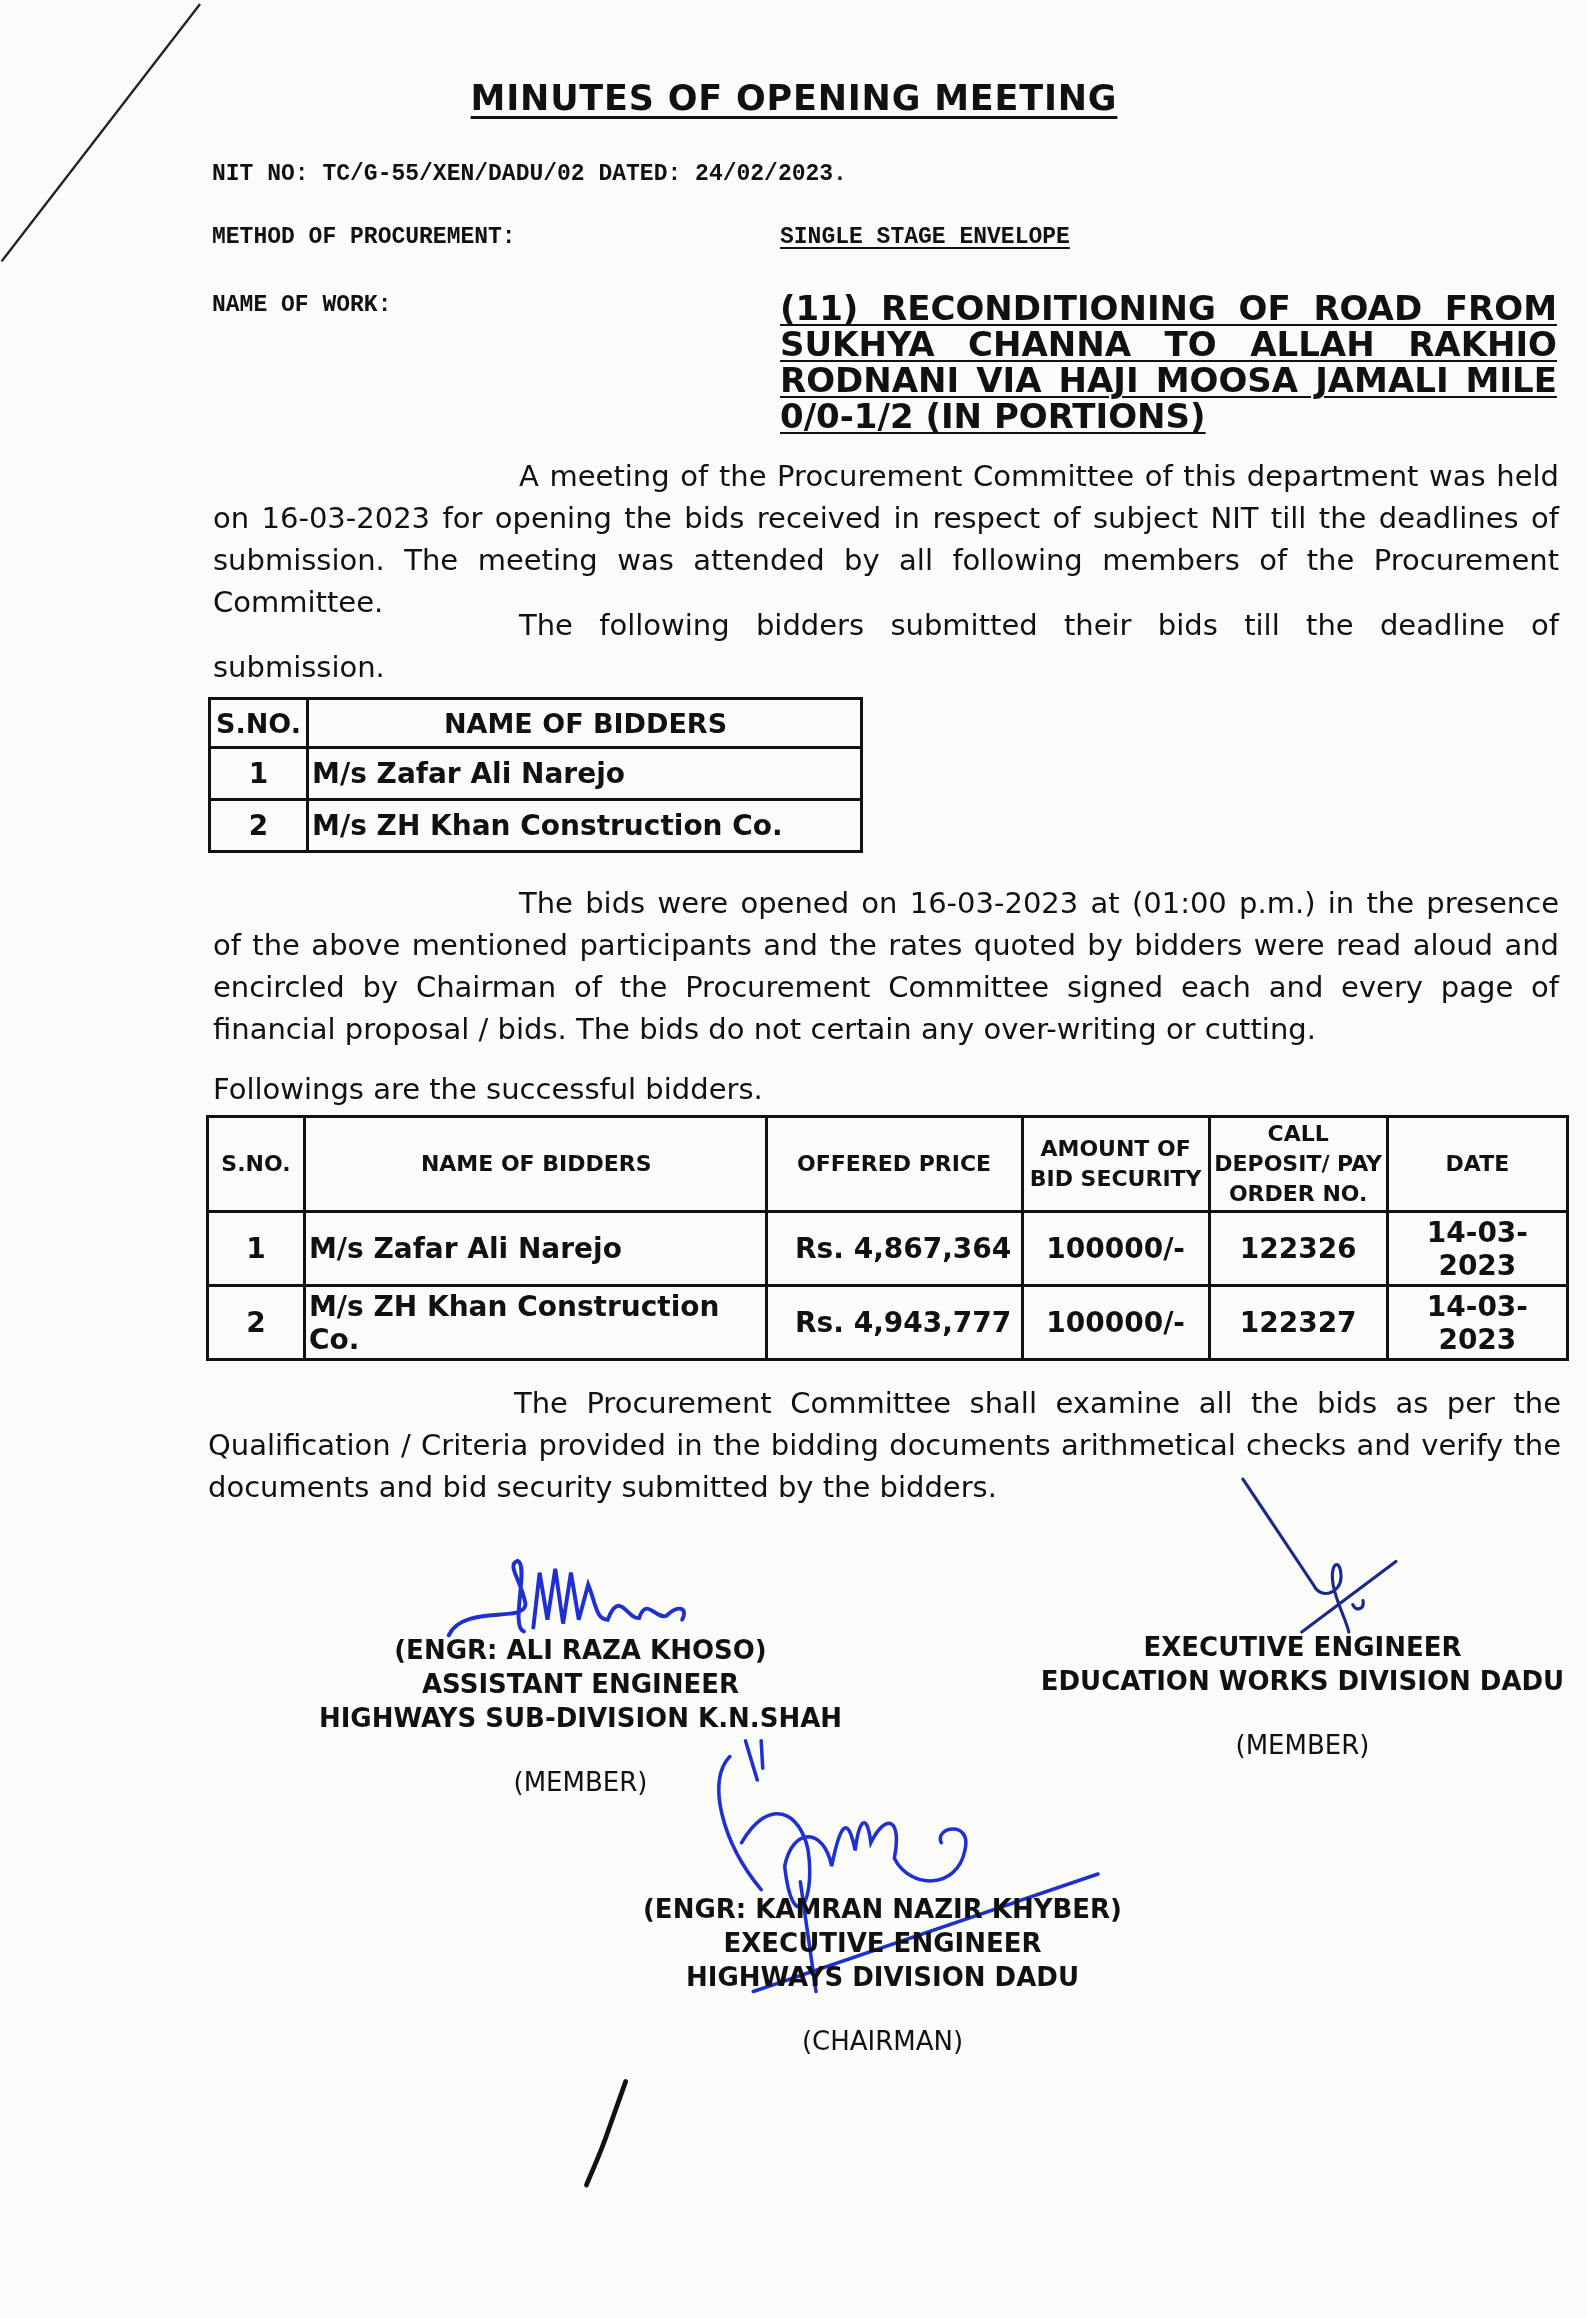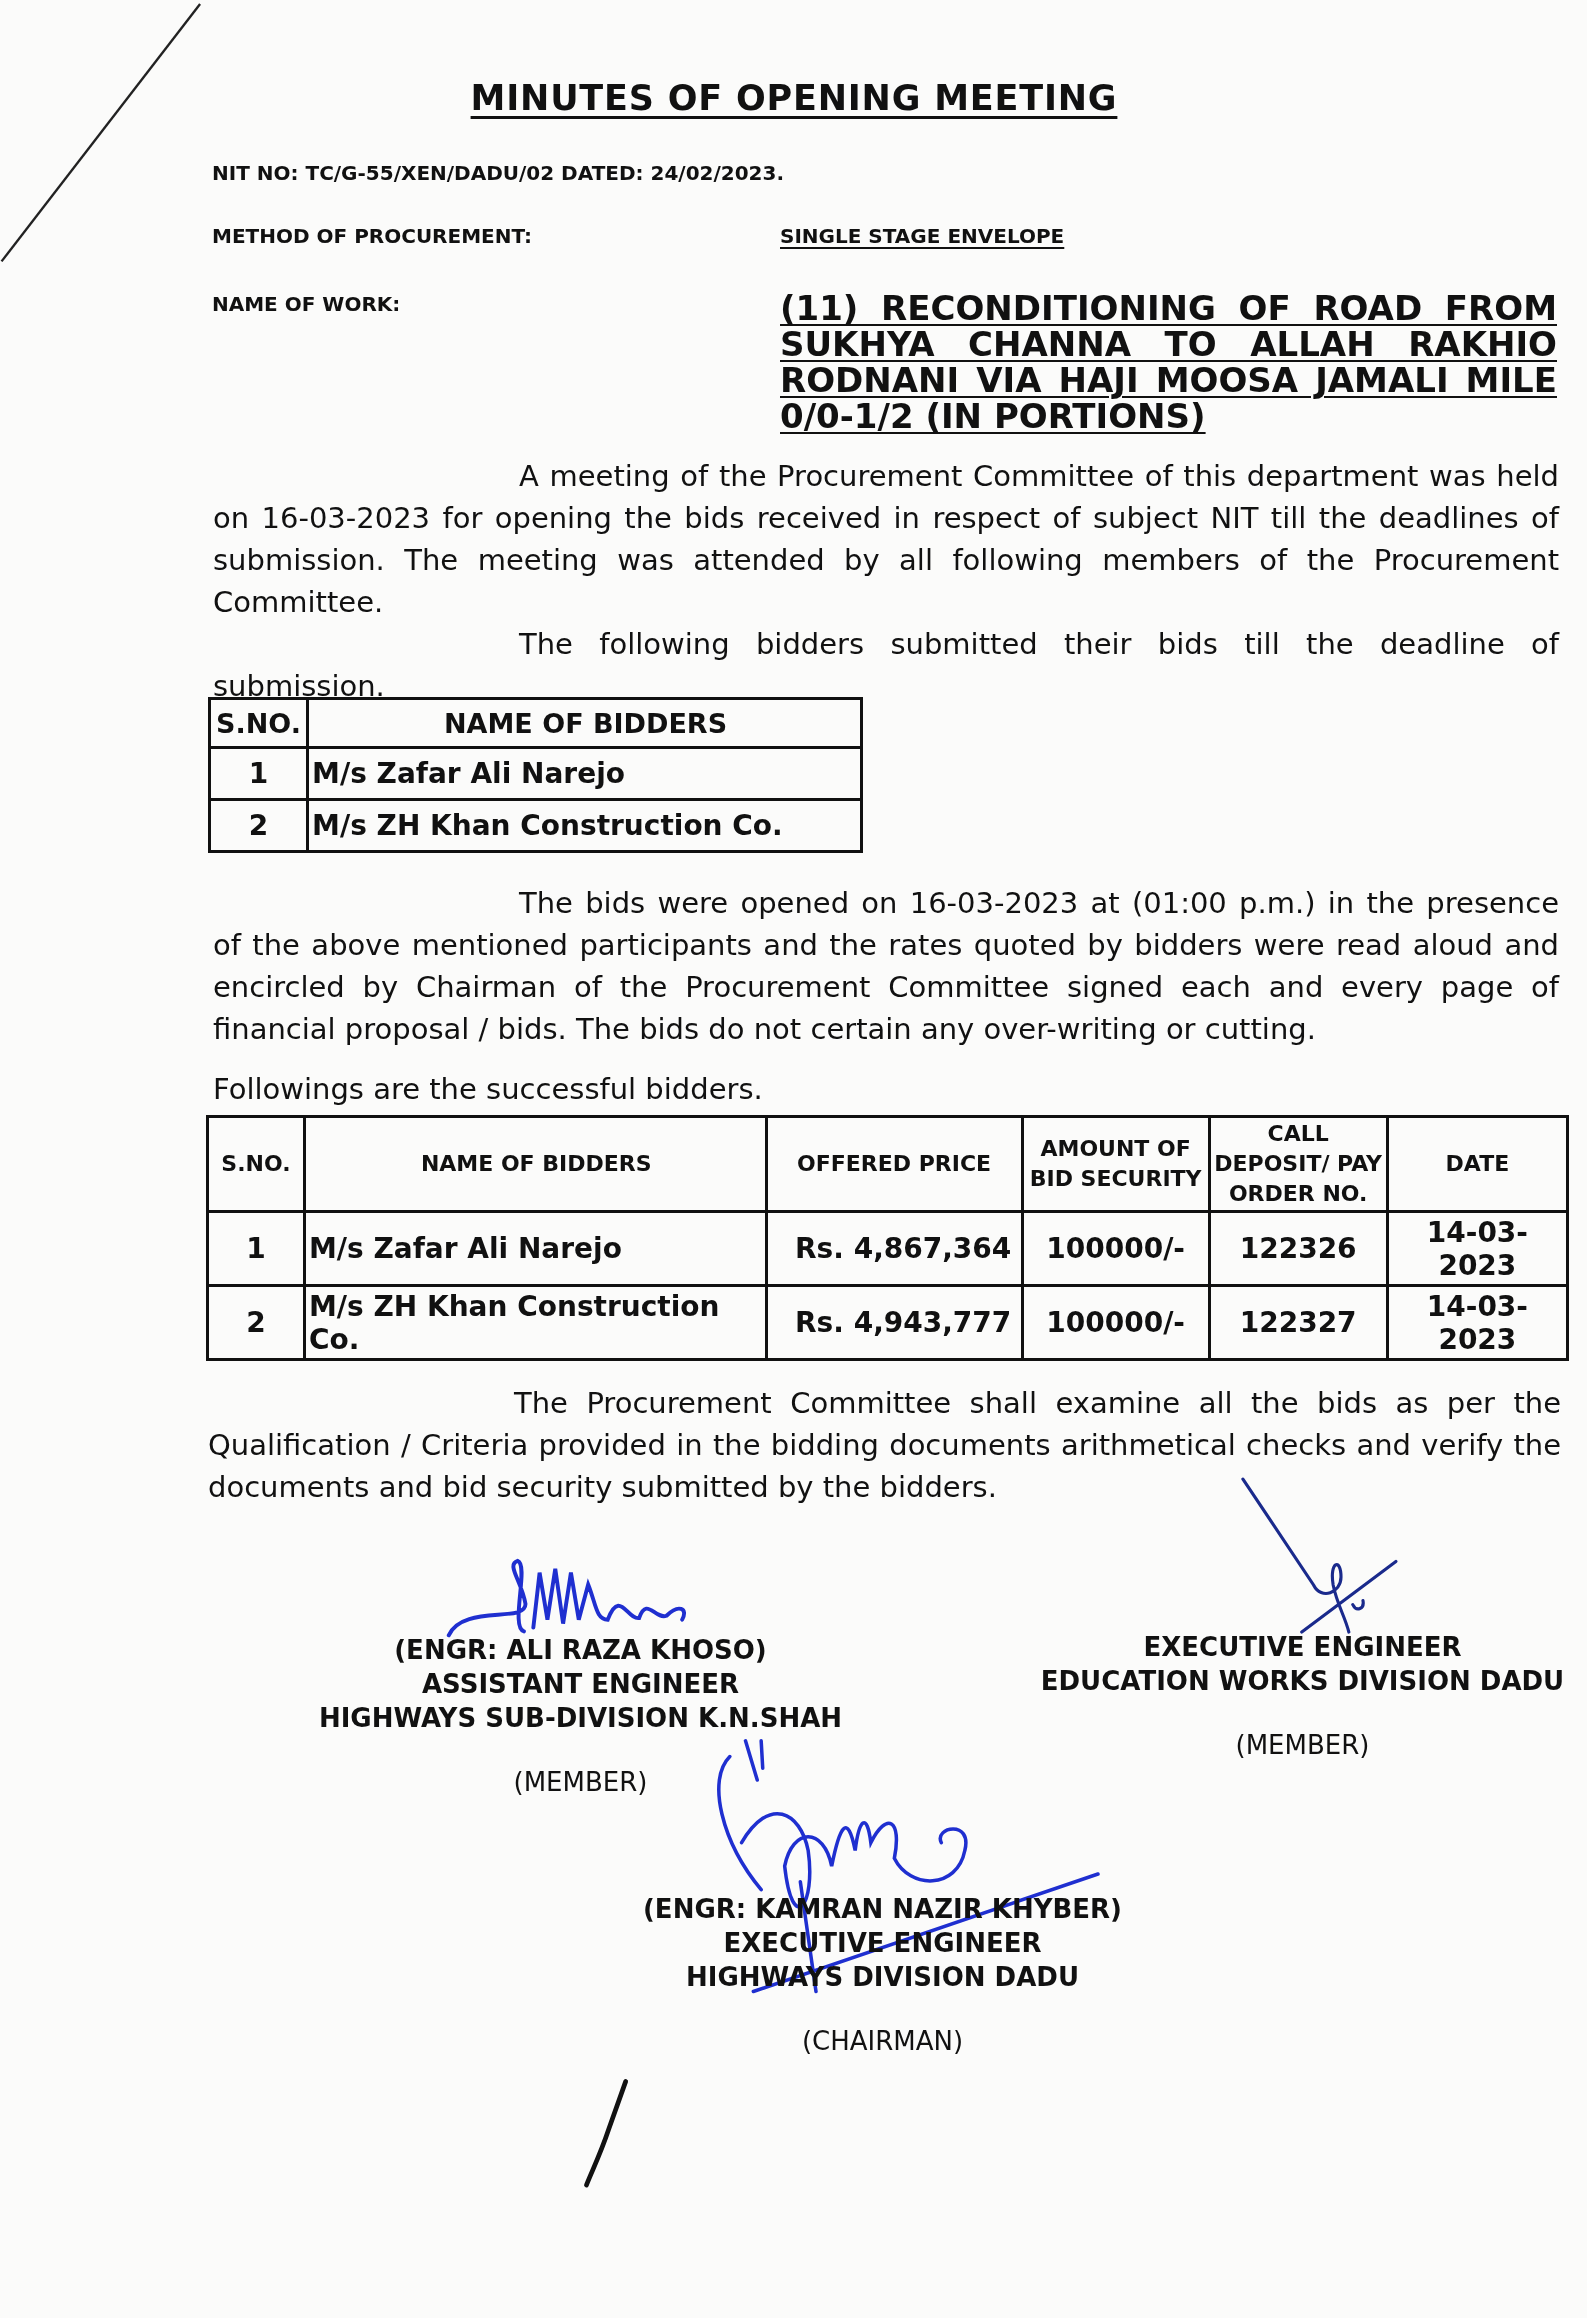--- a/index.html
+++ b/index.html
@@ -8,21 +8,21 @@
     background: #fbfbfa;
     font-family: "DejaVu Sans", sans-serif;
     color: #111;
   }
   .abs { position: absolute; }
   .title {
     left: 0; width: 1588px; top: 78px; text-align: center;
     font-weight: bold; font-size: 35px; letter-spacing: 0.8px;
   }
   .title span { text-decoration: underline; text-decoration-thickness: 3.1px; text-underline-offset: 6.3px; }
-  .hdr { font-weight: bold; font-size: 20px; }
+  .hdr { font-weight: bold; font-size: 23px; font-family: Liberation Mono, monospace; }
   .u { text-decoration: underline; text-decoration-thickness: 2.4px; text-underline-offset: 3.9px; }
   .work {
     left: 780px; top: 290px; width: 777px; font-weight: bold; font-size: 34px;
     line-height: 36px; text-align: justify; text-align-last: left;
   }
   .work span { text-decoration: underline; text-decoration-thickness: 2.4px; text-underline-offset: 3.9px; }
   .para {
     left: 213px; width: 1346px; font-size: 29px; line-height: 42px;
     text-align: justify;
   }
@@ -64,21 +64,21 @@
 
 <div class="abs hdr" style="left:212px;top:161px">NIT NO: TC/G-55/XEN/DADU/02 DATED: 24/02/2023.</div>
 
 <div class="abs hdr" style="left:212px;top:224px">METHOD OF PROCUREMENT:</div>
 <div class="abs hdr u" style="left:780px;top:224px">SINGLE STAGE ENVELOPE</div>
 
 <div class="abs hdr" style="left:212px;top:292px">NAME OF WORK:</div>
 <div class="abs work"><span>(11) RECONDITIONING OF ROAD FROM SUKHYA CHANNA TO ALLAH RAKHIO RODNANI VIA HAJI MOOSA JAMALI MILE 0/0-1/2 (IN PORTIONS)</span></div>
 
 <div class="abs para indent" style="top:455px">A meeting of the Procurement Committee of this department was held on 16-03-2023 for opening the bids received in respect of subject NIT till the deadlines of submission. The meeting was attended by all following members of the Procurement Committee.</div>
-<div class="abs para indent" style="top:623px">The following bidders submitted their bids till the deadline of submission.</div>
+<div class="abs para indent" style="top:604px">The following bidders submitted their bids till the deadline of submission.</div>
 
 <table class="t1">
   <tbody>
       <tr>
     <th class="c-sno">S.NO.</th>
     <th class="c-name">NAME OF BIDDERS</th>
   </tr>
   <tr>
     <td class="c-sno">1</td>
     <td class="c-name">M/s Zafar Ali Narejo</td>

